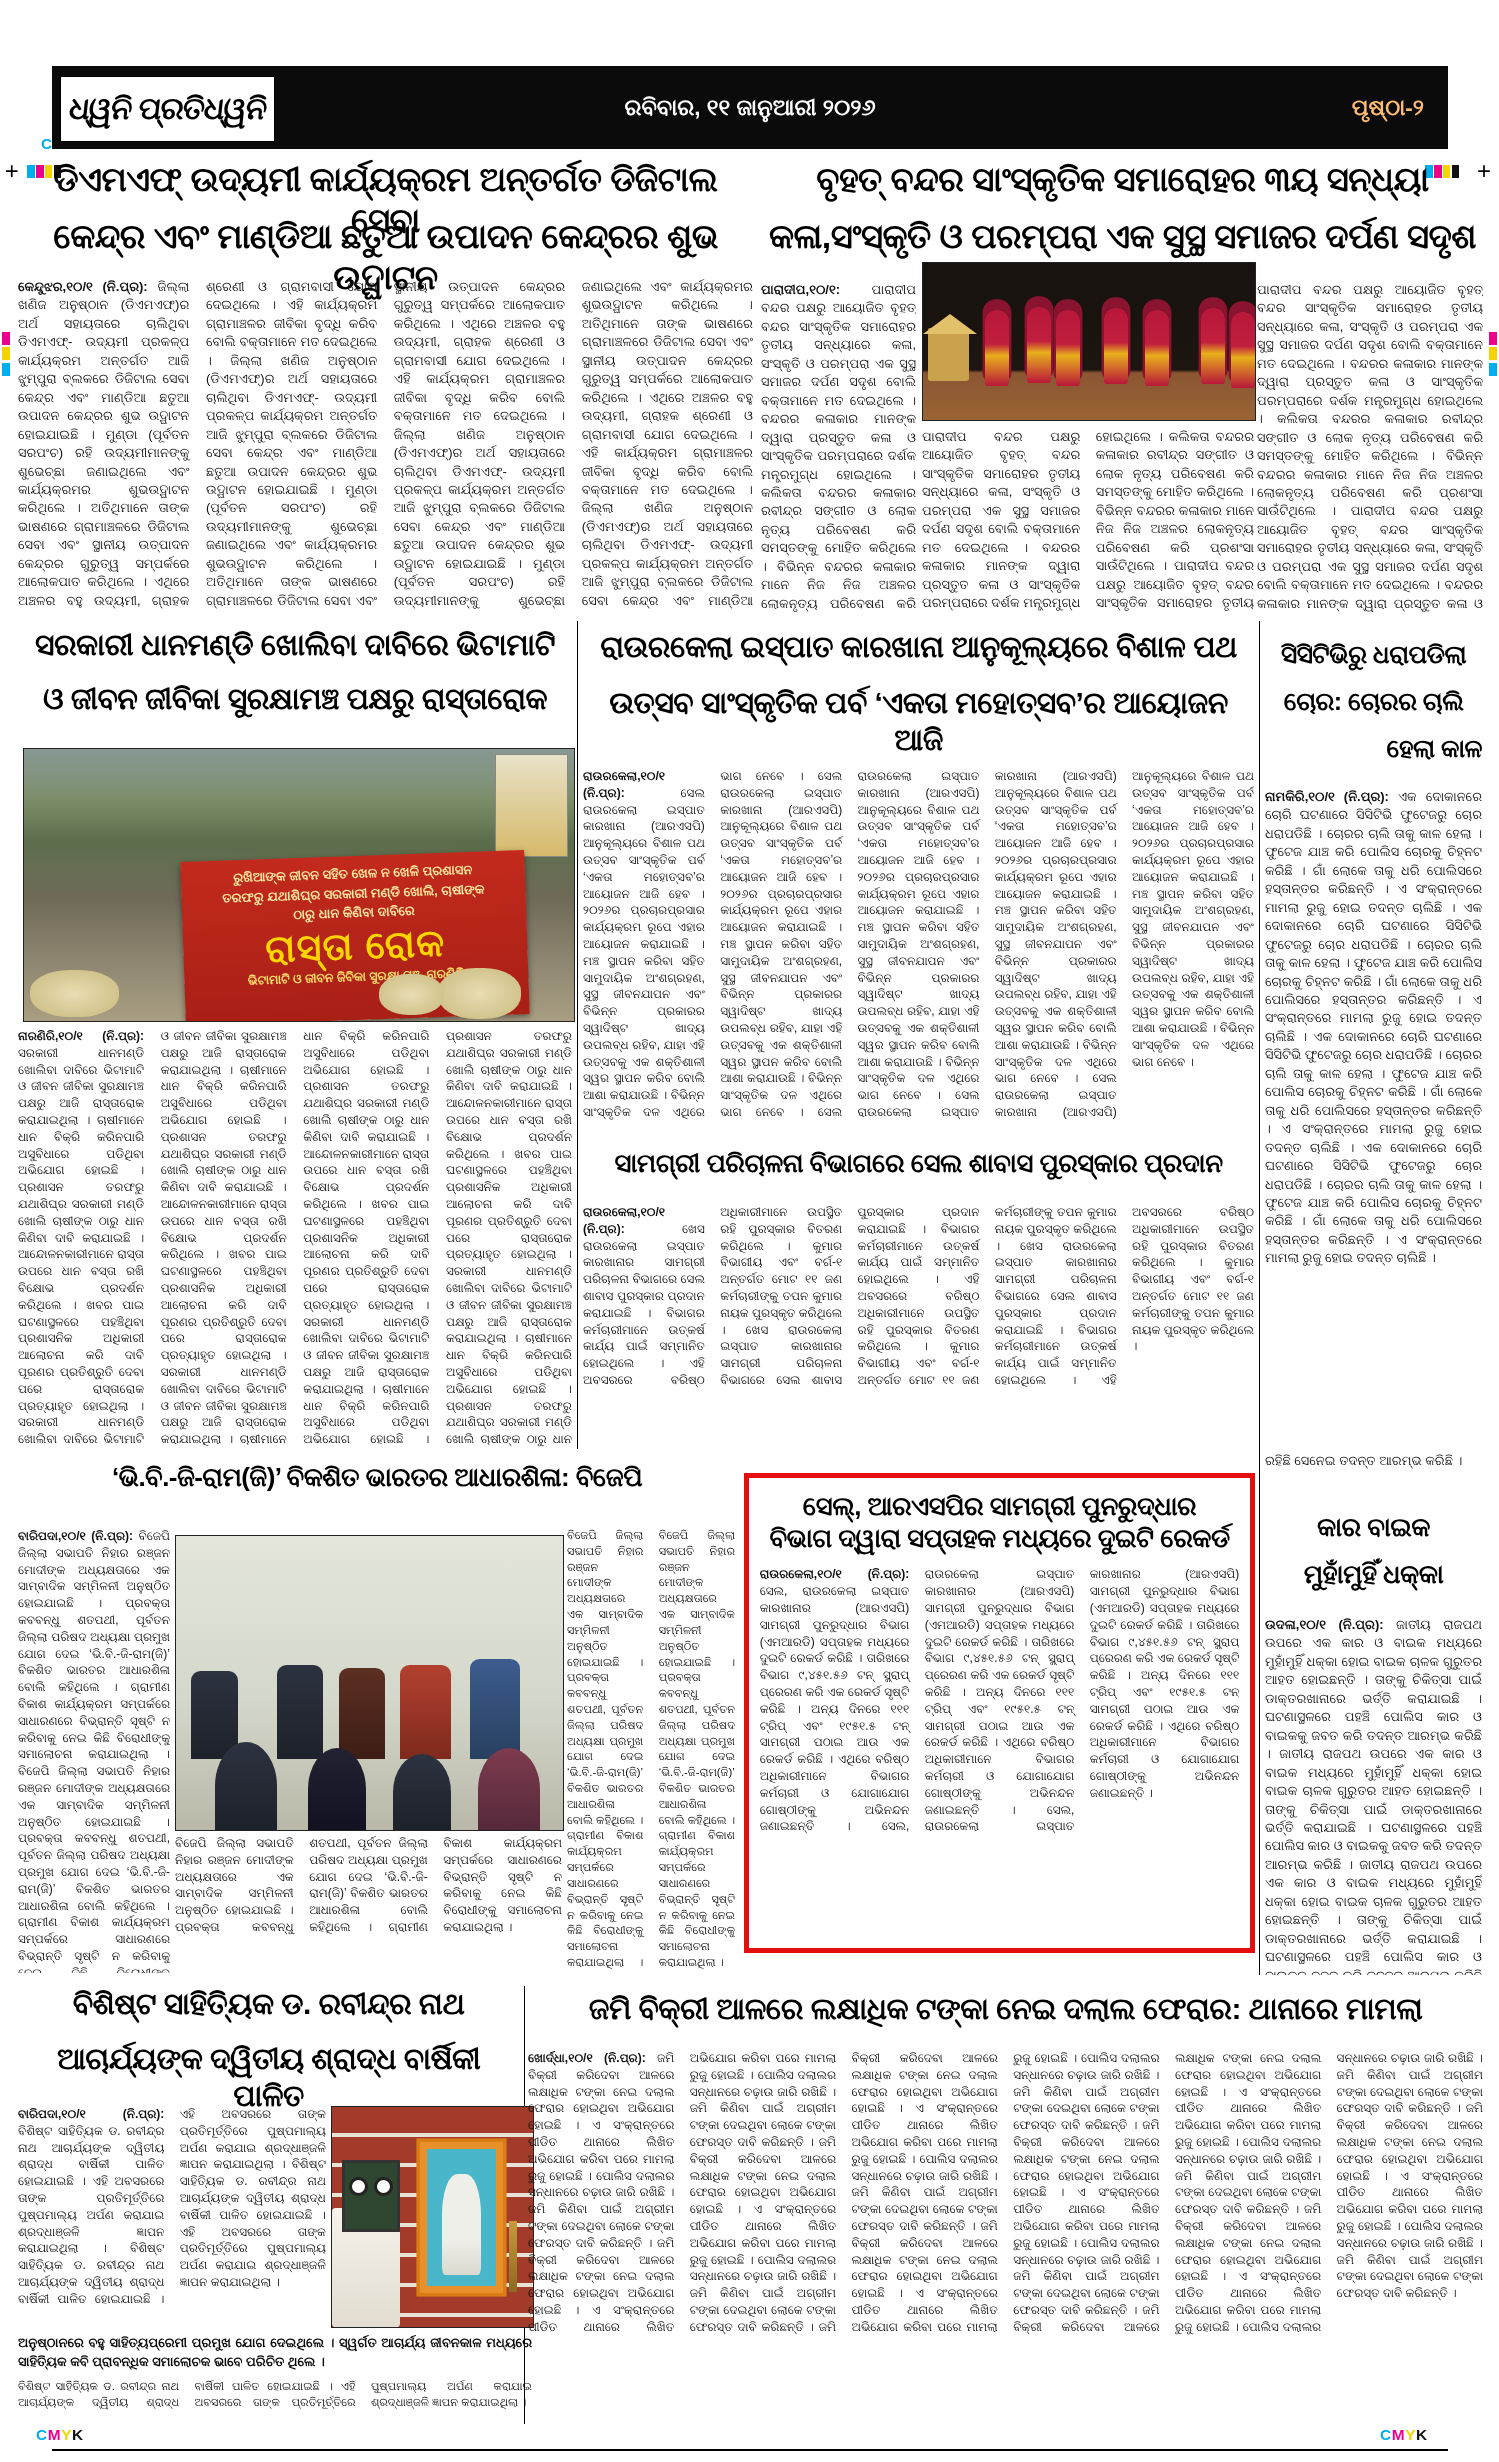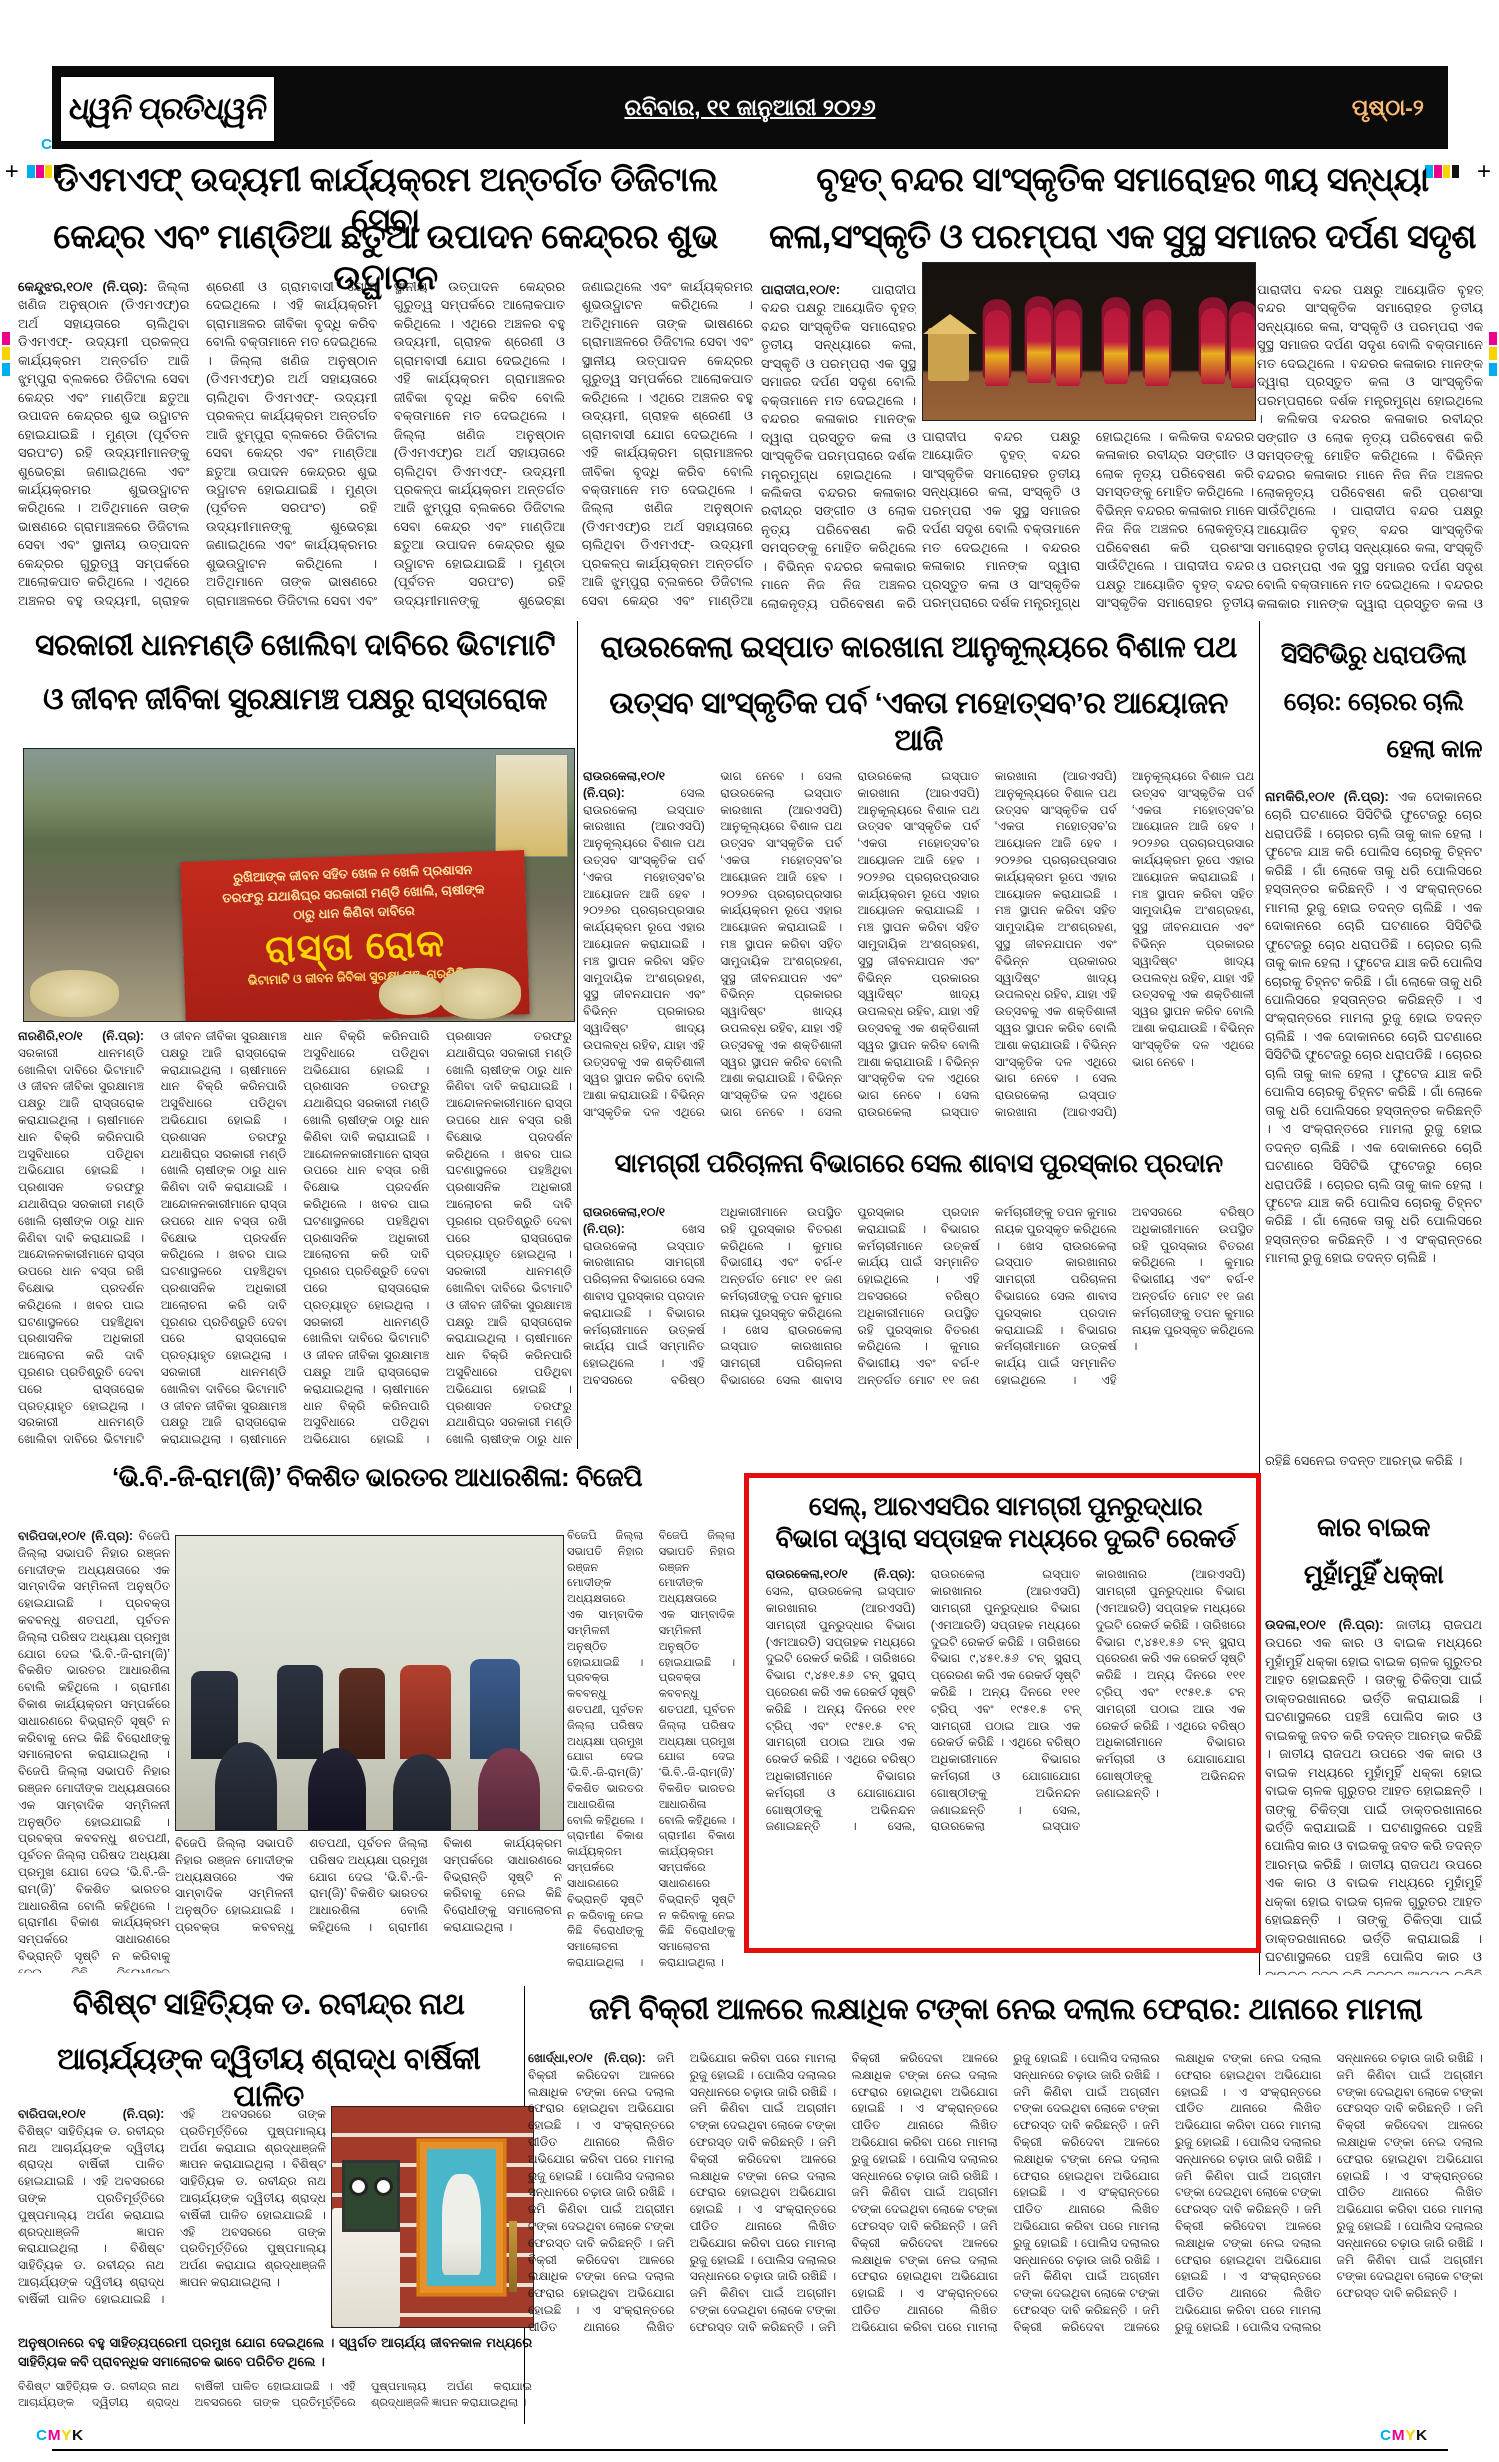--- a/index.html
+++ b/index.html
@@ -88,21 +88,21 @@
   <div class="abs" style="left:1489px;top:332px;">
     <div class="cbar" style="background:#ec008c;display:block;margin:0 0 2.4px 0;"></div>
     <div class="cbar" style="background:#f5d400;display:block;margin:0 0 2.4px 0;"></div>
     <div class="cbar" style="background:#00aeef;display:block;"></div>
   </div>
 
   <div class="abs mast" style="left:52px;top:66px;width:1396px;height:83px;">
     <div class="abs logo-box" style="left:8.3px;top:9.5px;width:213px;height:64px;">
       <span class="logo-text">ଧ୍ୱନି ପ୍ରତିଧ୍ୱନି</span>
     </div>
-    <div class="abs mast-date" style="left:0;top:0;width:100%;line-height:83px;text-decoration:underline;">ରବିବାର, ୧୧ ଜାନୁଆରୀ ୨୦୨୬</div>
+    <div class="abs mast-date" style="left:0;top:0;width:100%;line-height:83px;">ରବିବାର, ୧୧ ଜାନୁଆରୀ ୨୦୨୬</div>
     <div class="abs mast-page" style="right:24px;top:0;line-height:83px;">ପୃଷ୍ଠା-୨</div>
   </div>
 
   <div class="abs hl hl-xl" style="left:18px;top:159px;width:735px;">ଡିଏମଏଫ୍ ଉଦ୍ୟମୀ କାର୍ଯ୍ୟକ୍ରମ ଅନ୍ତର୍ଗତ ଡିଜିଟାଲ ସେବା</div>
   <div class="abs hl hl-xl" style="left:18px;top:216px;width:735px;">କେନ୍ଦ୍ର ଏବଂ ମାଣ୍ଡିଆ ଛତୁଆ ଉପାଦନ କେନ୍ଦ୍ରର ଶୁଭ ଉଦ୍ଘାଟନ</div>
   <div class="abs bt cols-4" style="left:18px;top:278px;width:735px;height:335px;">
     <span class="dateline">କେନ୍ଦୁଝର,୧୦/୧ (ନି.ପ୍ର): </span>
     <span>ଜିଲ୍ଲା ଖଣିଜ ଅନୁଷ୍ଠାନ (ଡିଏମଏଫ୍)ର ଅର୍ଥ ସହାୟତାରେ ଚାଲିଥିବା ଡିଏମଏଫ୍- ଉଦ୍ୟମୀ ପ୍ରକଳ୍ପ କାର୍ଯ୍ୟକ୍ରମ ଅନ୍ତର୍ଗତ ଆଜି ଝୁମ୍ପୁରା ବ୍ଲକରେ ଡିଜିଟାଲ ସେବା କେନ୍ଦ୍ର ଏବଂ ମାଣ୍ଡିଆ ଛତୁଆ ଉପାଦନ କେନ୍ଦ୍ରର ଶୁଭ ଉଦ୍ଘାଟନ ହୋଇଯାଇଛି । ମୁଣ୍ଡା (ପୂର୍ବତନ ସରପଂଚ) ରହି ଉଦ୍ୟମୀମାନଙ୍କୁ ଶୁଭେଚ୍ଛା ଜଣାଇଥିଲେ ଏବଂ କାର୍ଯ୍ୟକ୍ରମର ଶୁଭଉଦ୍ଘାଟନ କରିଥିଲେ । ଅତିଥିମାନେ ତାଙ୍କ ଭାଷଣରେ ଗ୍ରାମାଞ୍ଚଳରେ ଡିଜିଟାଲ ସେବା ଏବଂ ସ୍ଥାନୀୟ ଉତ୍ପାଦନ କେନ୍ଦ୍ରର ଗୁରୁତ୍ୱ ସମ୍ପର୍କରେ ଆଲୋକପାତ କରିଥିଲେ । ଏଥିରେ ଅଞ୍ଚଳର ବହୁ ଉଦ୍ୟମୀ, ଗ୍ରାହକ ଶ୍ରେଣୀ ଓ ଗ୍ରାମବାସୀ ଯୋଗ ଦେଇଥିଲେ । ଏହି କାର୍ଯ୍ୟକ୍ରମ ଗ୍ରାମାଞ୍ଚଳର ଜୀବିକା ବୃଦ୍ଧି କରିବ ବୋଲି ବକ୍ତାମାନେ ମତ ଦେଇଥିଲେ । ଜିଲ୍ଲା ଖଣିଜ ଅନୁଷ୍ଠାନ (ଡିଏମଏଫ୍)ର ଅର୍ଥ ସହାୟତାରେ ଚାଲିଥିବା ଡିଏମଏଫ୍- ଉଦ୍ୟମୀ ପ୍ରକଳ୍ପ କାର୍ଯ୍ୟକ୍ରମ ଅନ୍ତର୍ଗତ ଆଜି ଝୁମ୍ପୁରା ବ୍ଲକରେ ଡିଜିଟାଲ ସେବା କେନ୍ଦ୍ର ଏବଂ ମାଣ୍ଡିଆ ଛତୁଆ ଉପାଦନ କେନ୍ଦ୍ରର ଶୁଭ ଉଦ୍ଘାଟନ ହୋଇଯାଇଛି । ମୁଣ୍ଡା (ପୂର୍ବତନ ସରପଂଚ) ରହି ଉଦ୍ୟମୀମାନଙ୍କୁ ଶୁଭେଚ୍ଛା ଜଣାଇଥିଲେ ଏବଂ କାର୍ଯ୍ୟକ୍ରମର ଶୁଭଉଦ୍ଘାଟନ କରିଥିଲେ । ଅତିଥିମାନେ ତାଙ୍କ ଭାଷଣରେ ଗ୍ରାମାଞ୍ଚଳରେ ଡିଜିଟାଲ ସେବା ଏବଂ ସ୍ଥାନୀୟ ଉତ୍ପାଦନ କେନ୍ଦ୍ରର ଗୁରୁତ୍ୱ ସମ୍ପର୍କରେ ଆଲୋକପାତ କରିଥିଲେ । ଏଥିରେ ଅଞ୍ଚଳର ବହୁ ଉଦ୍ୟମୀ, ଗ୍ରାହକ ଶ୍ରେଣୀ ଓ ଗ୍ରାମବାସୀ ଯୋଗ ଦେଇଥିଲେ । ଏହି କାର୍ଯ୍ୟକ୍ରମ ଗ୍ରାମାଞ୍ଚଳର ଜୀବିକା ବୃଦ୍ଧି କରିବ ବୋଲି ବକ୍ତାମାନେ ମତ ଦେଇଥିଲେ । ଜିଲ୍ଲା ଖଣିଜ ଅନୁଷ୍ଠାନ (ଡିଏମଏଫ୍)ର ଅର୍ଥ ସହାୟତାରେ ଚାଲିଥିବା ଡିଏମଏଫ୍- ଉଦ୍ୟମୀ ପ୍ରକଳ୍ପ କାର୍ଯ୍ୟକ୍ରମ ଅନ୍ତର୍ଗତ ଆଜି ଝୁମ୍ପୁରା ବ୍ଲକରେ ଡିଜିଟାଲ ସେବା କେନ୍ଦ୍ର ଏବଂ ମାଣ୍ଡିଆ ଛତୁଆ ଉପାଦନ କେନ୍ଦ୍ରର ଶୁଭ ଉଦ୍ଘାଟନ ହୋଇଯାଇଛି । ମୁଣ୍ଡା (ପୂର୍ବତନ ସରପଂଚ) ରହି ଉଦ୍ୟମୀମାନଙ୍କୁ ଶୁଭେଚ୍ଛା ଜଣାଇଥିଲେ ଏବଂ କାର୍ଯ୍ୟକ୍ରମର ଶୁଭଉଦ୍ଘାଟନ କରିଥିଲେ । ଅତିଥିମାନେ ତାଙ୍କ ଭାଷଣରେ ଗ୍ରାମାଞ୍ଚଳରେ ଡିଜିଟାଲ ସେବା ଏବଂ ସ୍ଥାନୀୟ ଉତ୍ପାଦନ କେନ୍ଦ୍ରର ଗୁରୁତ୍ୱ ସମ୍ପର୍କରେ ଆଲୋକପାତ କରିଥିଲେ । ଏଥିରେ ଅଞ୍ଚଳର ବହୁ ଉଦ୍ୟମୀ, ଗ୍ରାହକ ଶ୍ରେଣୀ ଓ ଗ୍ରାମବାସୀ ଯୋଗ ଦେଇଥିଲେ । ଏହି କାର୍ଯ୍ୟକ୍ରମ ଗ୍ରାମାଞ୍ଚଳର ଜୀବିକା ବୃଦ୍ଧି କରିବ ବୋଲି ବକ୍ତାମାନେ ମତ ଦେଇଥିଲେ । ଜିଲ୍ଲା ଖଣିଜ ଅନୁଷ୍ଠାନ (ଡିଏମଏଫ୍)ର ଅର୍ଥ ସହାୟତାରେ ଚାଲିଥିବା ଡିଏମଏଫ୍- ଉଦ୍ୟମୀ ପ୍ରକଳ୍ପ କାର୍ଯ୍ୟକ୍ରମ ଅନ୍ତର୍ଗତ ଆଜି ଝୁମ୍ପୁରା ବ୍ଲକରେ ଡିଜିଟାଲ ସେବା କେନ୍ଦ୍ର ଏବଂ ମାଣ୍ଡିଆ ଛତୁଆ ଉପାଦନ କେନ୍ଦ୍ରର ଶୁଭ ଉଦ୍ଘାଟନ ହୋଇଯାଇଛି । ମୁଣ୍ଡା (ପୂର୍ବତନ ସରପଂଚ) ରହି ଉଦ୍ୟମୀମାନଙ୍କୁ ଶୁଭେଚ୍ଛା ଜଣାଇଥିଲେ ଏବଂ କାର୍ଯ୍ୟକ୍ରମର ଶୁଭଉଦ୍ଘାଟନ କରିଥିଲେ । ଅତିଥିମାନେ ତାଙ୍କ ଭାଷଣରେ ଗ୍ରାମାଞ୍ଚଳରେ ଡିଜିଟାଲ ସେବା ଏବଂ ସ୍ଥାନୀୟ ଉତ୍ପାଦନ କେନ୍ଦ୍ରର ଗୁରୁତ୍ୱ ସମ୍ପର୍କରେ ଆଲୋକପାତ କରିଥିଲେ । ଏଥିରେ ଅଞ୍ଚଳର ବହୁ ଉଦ୍ୟମୀ, ଗ୍ରାହକ ଶ୍ରେଣୀ ଓ ଗ୍ରାମବାସୀ ଯୋଗ ଦେଇଥିଲେ । ଏହି କାର୍ଯ୍ୟକ୍ରମ ଗ୍ରାମାଞ୍ଚଳର ଜୀବିକା ବୃଦ୍ଧି କରିବ ବୋଲି ବକ୍ତାମାନେ ମତ ଦେଇଥିଲେ ।</span>
   </div>
 
@@ -198,21 +198,21 @@
     <div class="figure" style="left:78%;top:72%;width:16%;height:28%;border-radius:50% 50% 0 0;background:linear-gradient(#7e3b4f,#54293a);"></div>
   </div>
 
   <div class="abs bt bt-sm cols-2" style="left:567px;top:1528px;width:168px;height:445px;font-size:11.3px;">
     <span>ବିଜେପି ଜିଲ୍ଲା ସଭାପତି ନିହାର ରଞ୍ଜନ ମୋଦୀଙ୍କ ଅଧ୍ୟକ୍ଷତାରେ ଏକ ସାମ୍ବାଦିକ ସମ୍ମିଳନୀ ଅନୁଷ୍ଠିତ ହୋଇଯାଇଛି । ପ୍ରବକ୍ତା କବବନ୍ଧୁ ଶତପଥୀ, ପୂର୍ବତନ ଜିଲ୍ଲା ପରିଷଦ ଅଧ୍ୟକ୍ଷା ପ୍ରମୁଖ ଯୋଗ ଦେଇ ‘ଭି.ବି.-ଜି-ରାମ(ଜି)’ ବିକଶିତ ଭାରତର ଆଧାରଶିଳା ବୋଲି କହିଥିଲେ । ଗ୍ରାମୀଣ ବିକାଶ କାର୍ଯ୍ୟକ୍ରମ ସମ୍ପର୍କରେ ସାଧାରଣରେ ବିଭ୍ରାନ୍ତି ସୃଷ୍ଟି ନ କରିବାକୁ ନେଇ କିଛି ବିରୋଧୀଙ୍କୁ ସମାଲୋଚନା କରାଯାଇଥିଲା । ବିଜେପି ଜିଲ୍ଲା ସଭାପତି ନିହାର ରଞ୍ଜନ ମୋଦୀଙ୍କ ଅଧ୍ୟକ୍ଷତାରେ ଏକ ସାମ୍ବାଦିକ ସମ୍ମିଳନୀ ଅନୁଷ୍ଠିତ ହୋଇଯାଇଛି । ପ୍ରବକ୍ତା କବବନ୍ଧୁ ଶତପଥୀ, ପୂର୍ବତନ ଜିଲ୍ଲା ପରିଷଦ ଅଧ୍ୟକ୍ଷା ପ୍ରମୁଖ ଯୋଗ ଦେଇ ‘ଭି.ବି.-ଜି-ରାମ(ଜି)’ ବିକଶିତ ଭାରତର ଆଧାରଶିଳା ବୋଲି କହିଥିଲେ । ଗ୍ରାମୀଣ ବିକାଶ କାର୍ଯ୍ୟକ୍ରମ ସମ୍ପର୍କରେ ସାଧାରଣରେ ବିଭ୍ରାନ୍ତି ସୃଷ୍ଟି ନ କରିବାକୁ ନେଇ କିଛି ବିରୋଧୀଙ୍କୁ ସମାଲୋଚନା କରାଯାଇଥିଲା ।</span>
   </div>
   <div class="abs bt bt-sm cols-3" style="left:175px;top:1835px;width:387px;height:140px;">
     <span>ବିଜେପି ଜିଲ୍ଲା ସଭାପତି ନିହାର ରଞ୍ଜନ ମୋଦୀଙ୍କ ଅଧ୍ୟକ୍ଷତାରେ ଏକ ସାମ୍ବାଦିକ ସମ୍ମିଳନୀ ଅନୁଷ୍ଠିତ ହୋଇଯାଇଛି । ପ୍ରବକ୍ତା କବବନ୍ଧୁ ଶତପଥୀ, ପୂର୍ବତନ ଜିଲ୍ଲା ପରିଷଦ ଅଧ୍ୟକ୍ଷା ପ୍ରମୁଖ ଯୋଗ ଦେଇ ‘ଭି.ବି.-ଜି-ରାମ(ଜି)’ ବିକଶିତ ଭାରତର ଆଧାରଶିଳା ବୋଲି କହିଥିଲେ । ଗ୍ରାମୀଣ ବିକାଶ କାର୍ଯ୍ୟକ୍ରମ ସମ୍ପର୍କରେ ସାଧାରଣରେ ବିଭ୍ରାନ୍ତି ସୃଷ୍ଟି ନ କରିବାକୁ ନେଇ କିଛି ବିରୋଧୀଙ୍କୁ ସମାଲୋଚନା କରାଯାଇଥିଲା ।</span>
   </div>
 
-  <div class="abs redbox" style="left:744px;top:1473px;width:501px;height:470px;padding-left:6px;">
+  <div class="abs redbox" style="left:744px;top:1473px;width:501px;height:470px;">
     <div class="hl hl-md" style="margin-top:13px;">ସେଲ୍, ଆରଏସପିର ସାମଗ୍ରୀ ପୁନରୁଦ୍ଧାର</div>
     <div class="hl hl-md">ବିଭାଗ ଦ୍ୱାରା ସପ୍ତାହକ ମଧ୍ୟରେ ଦୁଇଟି ରେକର୍ଡ</div>
     <div class="bt bt-sm cols-3" style="margin:12px 10.7px 0 10.7px;height:332px;">
       <span class="dateline">ରାଉରକେଲା,୧୦/୧ (ନି.ପ୍ର): </span>
       <span>ସେଲ, ରାଉରକେଲା ଇସ୍ପାତ କାରଖାନାର (ଆରଏସପି) ସାମଗ୍ରୀ ପୁନରୁଦ୍ଧାର ବିଭାଗ (ଏମଆରଡି) ସପ୍ତାହକ ମଧ୍ୟରେ ଦୁଇଟି ରେକର୍ଡ କରିଛି । ତାରିଖରେ ବିଭାଗ ୯,୪୫୧.୫୬ ଟନ୍ ସ୍କ୍ରାପ୍ ପ୍ରେରଣ କରି ଏକ ରେକର୍ଡ ସୃଷ୍ଟି କରିଛି । ଅନ୍ୟ ଦିନରେ ୧୧୧ ଟ୍ରିପ୍ ଏବଂ ୧୯୫୧.୫ ଟନ୍ ସାମଗ୍ରୀ ପଠାଇ ଆଉ ଏକ ରେକର୍ଡ କରିଛି । ଏଥିରେ ବରିଷ୍ଠ ଅଧିକାରୀମାନେ ବିଭାଗର କର୍ମଚାରୀ ଓ ଯୋଗାଯୋଗ ଗୋଷ୍ଠୀଙ୍କୁ ଅଭିନନ୍ଦନ ଜଣାଇଛନ୍ତି । ସେଲ, ରାଉରକେଲା ଇସ୍ପାତ କାରଖାନାର (ଆରଏସପି) ସାମଗ୍ରୀ ପୁନରୁଦ୍ଧାର ବିଭାଗ (ଏମଆରଡି) ସପ୍ତାହକ ମଧ୍ୟରେ ଦୁଇଟି ରେକର୍ଡ କରିଛି । ତାରିଖରେ ବିଭାଗ ୯,୪୫୧.୫୬ ଟନ୍ ସ୍କ୍ରାପ୍ ପ୍ରେରଣ କରି ଏକ ରେକର୍ଡ ସୃଷ୍ଟି କରିଛି । ଅନ୍ୟ ଦିନରେ ୧୧୧ ଟ୍ରିପ୍ ଏବଂ ୧୯୫୧.୫ ଟନ୍ ସାମଗ୍ରୀ ପଠାଇ ଆଉ ଏକ ରେକର୍ଡ କରିଛି । ଏଥିରେ ବରିଷ୍ଠ ଅଧିକାରୀମାନେ ବିଭାଗର କର୍ମଚାରୀ ଓ ଯୋଗାଯୋଗ ଗୋଷ୍ଠୀଙ୍କୁ ଅଭିନନ୍ଦନ ଜଣାଇଛନ୍ତି । ସେଲ, ରାଉରକେଲା ଇସ୍ପାତ କାରଖାନାର (ଆରଏସପି) ସାମଗ୍ରୀ ପୁନରୁଦ୍ଧାର ବିଭାଗ (ଏମଆରଡି) ସପ୍ତାହକ ମଧ୍ୟରେ ଦୁଇଟି ରେକର୍ଡ କରିଛି । ତାରିଖରେ ବିଭାଗ ୯,୪୫୧.୫୬ ଟନ୍ ସ୍କ୍ରାପ୍ ପ୍ରେରଣ କରି ଏକ ରେକର୍ଡ ସୃଷ୍ଟି କରିଛି । ଅନ୍ୟ ଦିନରେ ୧୧୧ ଟ୍ରିପ୍ ଏବଂ ୧୯୫୧.୫ ଟନ୍ ସାମଗ୍ରୀ ପଠାଇ ଆଉ ଏକ ରେକର୍ଡ କରିଛି । ଏଥିରେ ବରିଷ୍ଠ ଅଧିକାରୀମାନେ ବିଭାଗର କର୍ମଚାରୀ ଓ ଯୋଗାଯୋଗ ଗୋଷ୍ଠୀଙ୍କୁ ଅଭିନନ୍ଦନ ଜଣାଇଛନ୍ତି ।</span>
     </div>
   </div>
 
   <div class="abs bt" style="left:1265px;top:1452px;width:217px;height:50px;">
     <span>ରହିଛି ସେନେଇ ତଦନ୍ତ ଆରମ୍ଭ କରିଛି ।</span>

